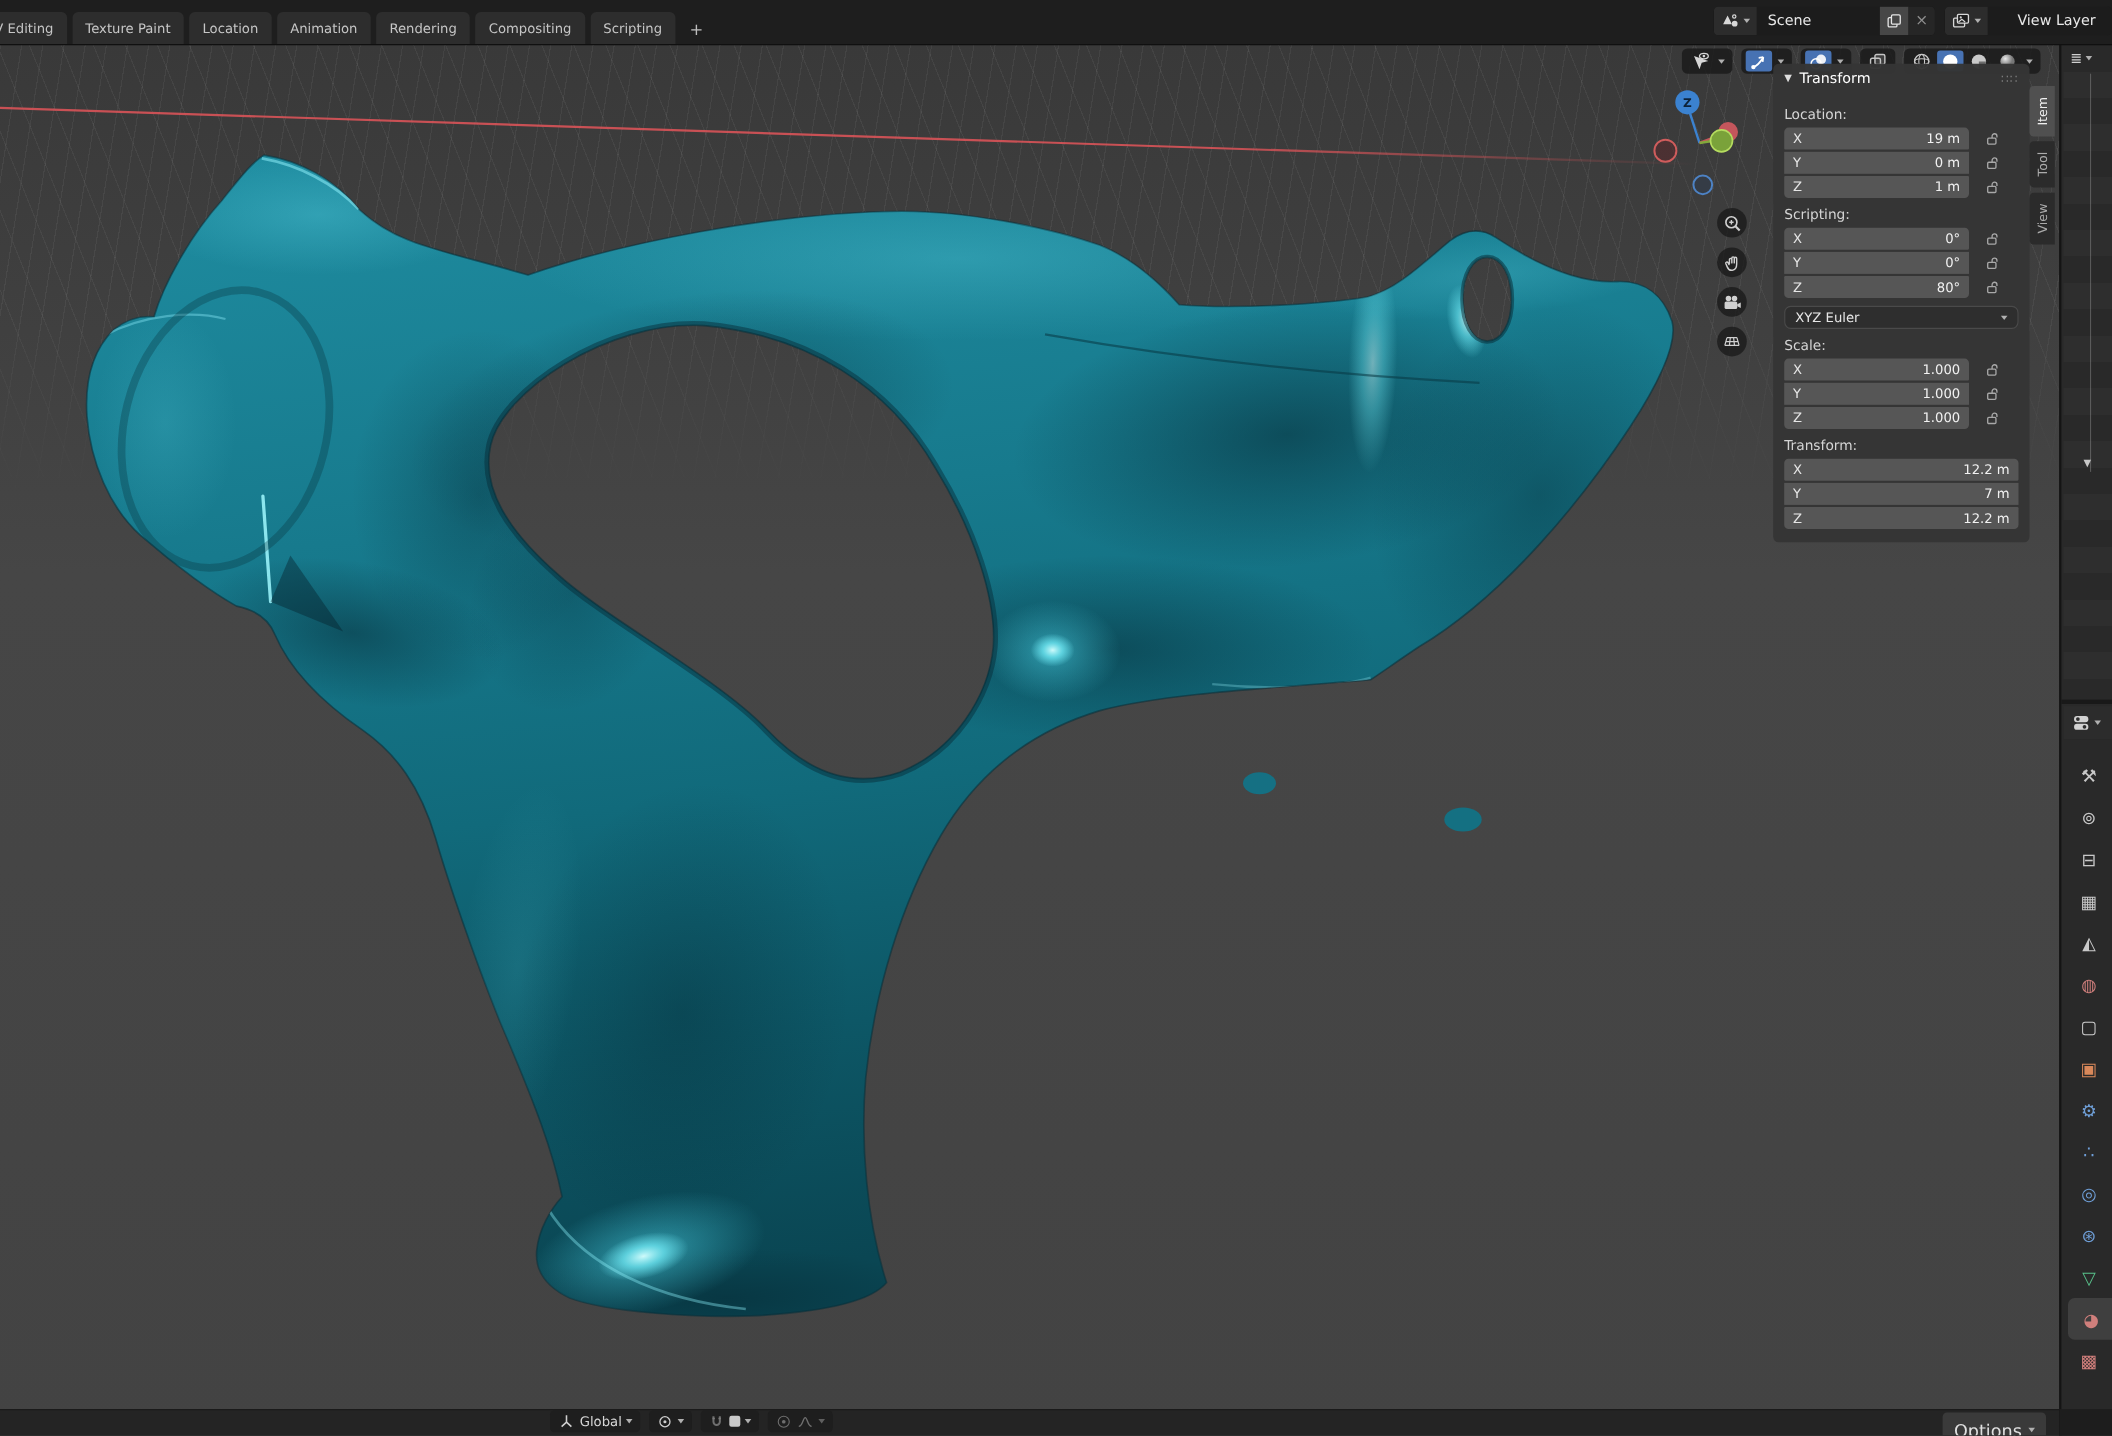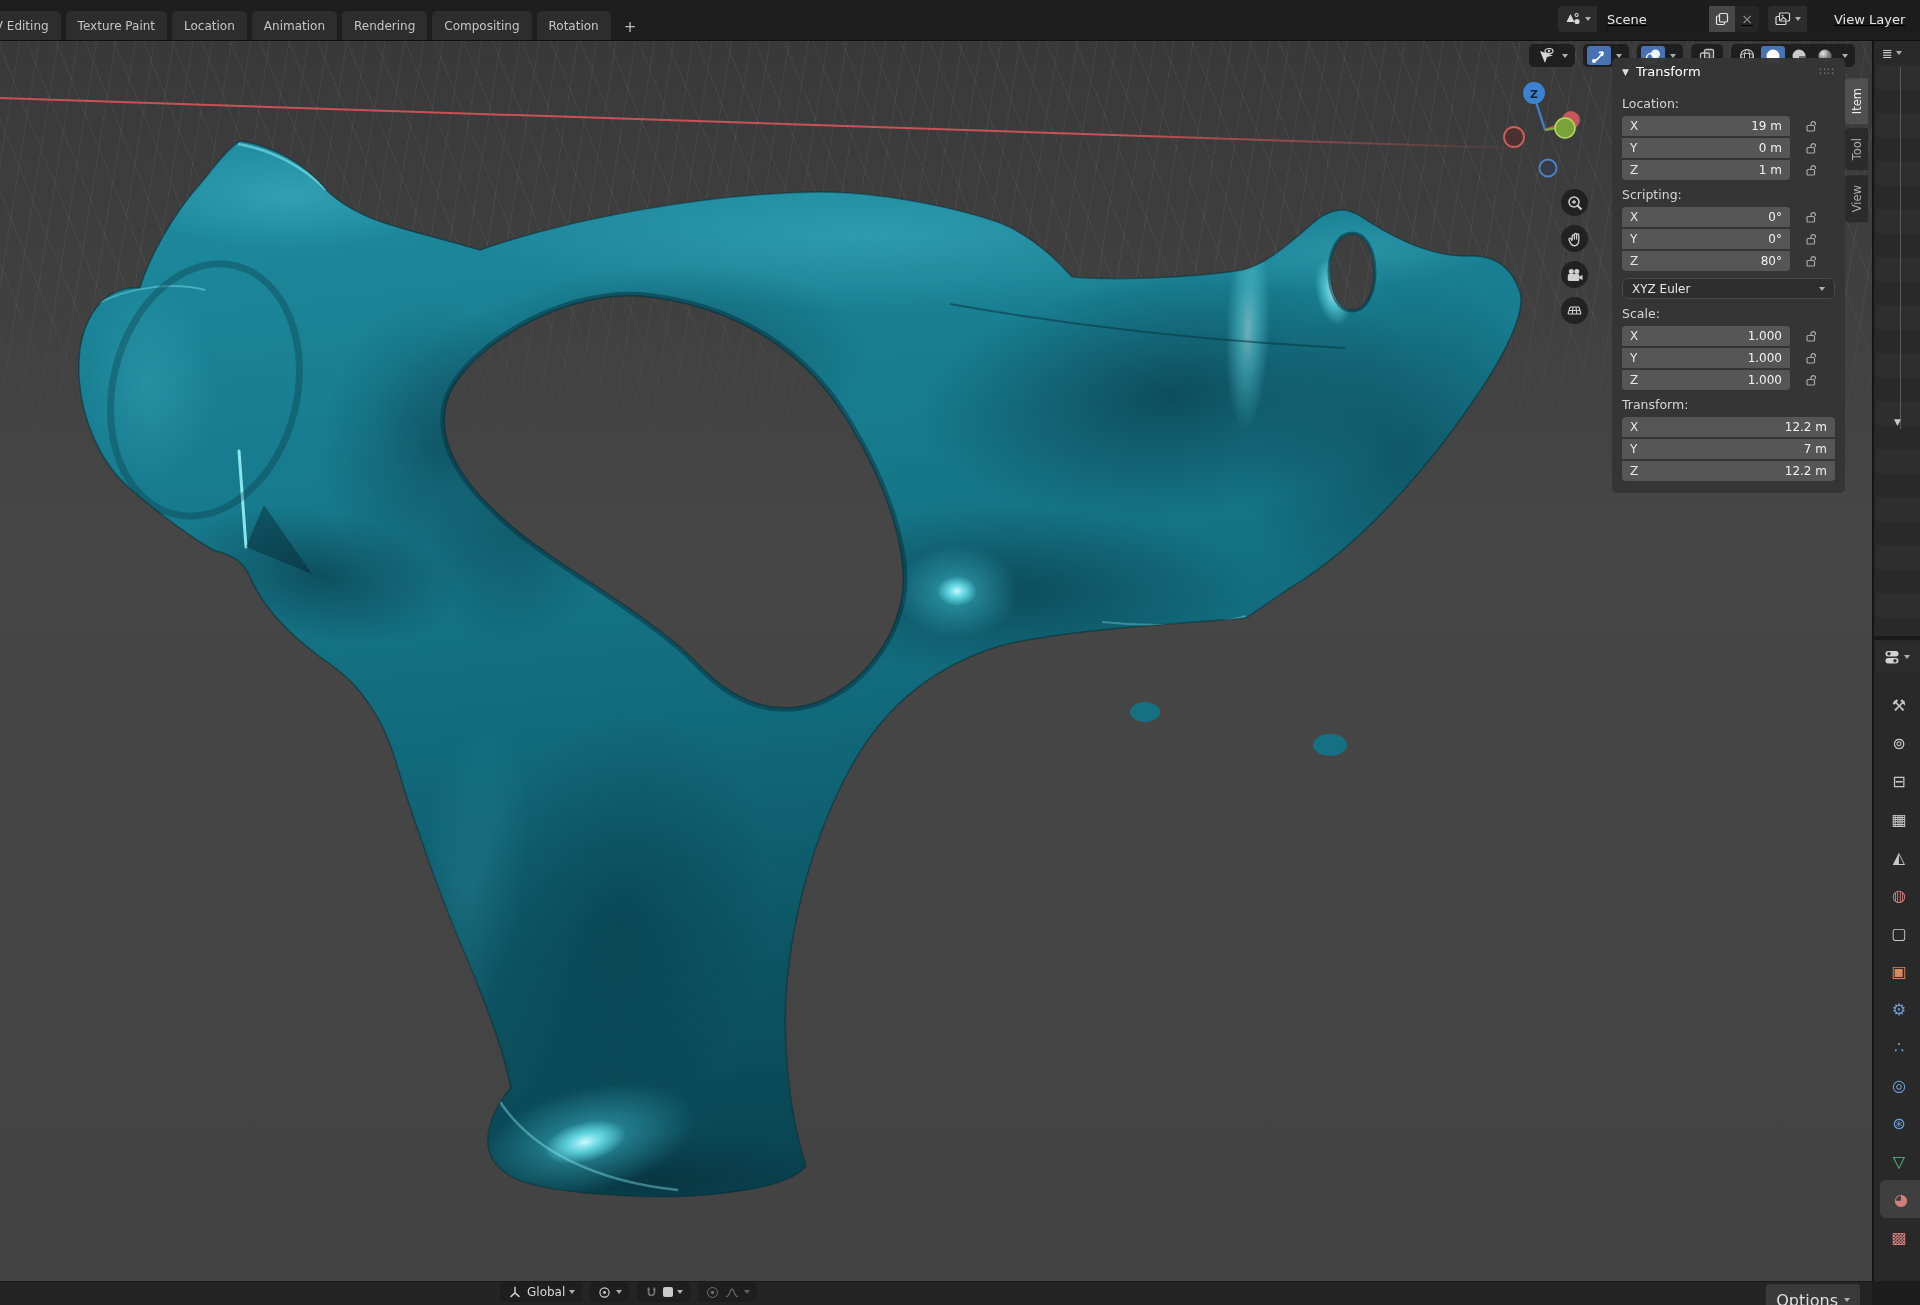--- a/index.html
+++ b/index.html
@@ -12,21 +12,21 @@
   #root{position:relative;width:1920px;height:1305px;background:#0f0f0f;}
 
   
   .topbar{position:absolute;left:0;top:0;width:1920px;height:41px;background:var(--bar);
     border-bottom:1px solid #101010;z-index:50;}
   .tabs{position:absolute;left:-26px;bottom:0;display:flex;gap:5px;align-items:flex-end;}
   .wtab{height:29px;background:var(--tab);border-radius:5px 5px 0 0;color:#c6c6c6;
     font-size:12px;display:flex;align-items:center;padding:0 12px;white-space:nowrap;}
   .wtab-add{color:#bdbdbd;font-size:15px;padding:0 8px 4px 8px;}
   .top-right{position:absolute;right:0;top:6px;display:flex;gap:9px;align-items:center;}
-  .idblock{display:flex;height:26px;border-radius:4px;overflow:hidden;background:#1c1c1c;text-decoration:underline;}
+  .idblock{display:flex;height:26px;border-radius:4px;overflow:hidden;background:#1c1c1c;}
   .idicon{background:#2c2c2c;display:flex;align-items:center;gap:3px;padding:0 6px;}
   .idname{display:flex;align-items:center;padding:0 10px;color:#e8e8e8;font-size:13px;min-width:112px;}
   .idbtn{background:#474747;display:flex;align-items:center;justify-content:center;width:26px;}
   .idx{background:#262626;display:flex;align-items:center;justify-content:center;width:24px;color:#8f8f8f;font-size:14px;}
   .vl{min-width:96px;margin-left:17px;}
   .chev{width:0;height:0;border-left:3.5px solid transparent;border-right:3.5px solid transparent;
     border-top:4.5px solid #b0b0b0;display:inline-block;}
 
   
   .workspace{position:absolute;left:0;top:41px;width:1920px;height:1264px;}
@@ -133,21 +133,21 @@
       <div class="wtab">
           <span>Animation</span>
         </div>
       <div class="wtab">
           <span>Rendering</span>
         </div>
       <div class="wtab">
           <span>Compositing</span>
         </div>
       <div class="wtab">
-          <span>Rotation</span>
+          <span>Scripting</span>
         </div>
       <div class="wtab-add">+</div>
     </div>
     <div class="top-right">
       <div class="idblock">
         <div class="idicon">
           <svg width="18" height="16" viewBox="0 0 18 16">
             <path d="M6.5 3 L10.5 11 H2.5 Z" fill="#d8d8d8"></path>
             <circle cx="13" cy="10.5" r="2.6" fill="#d8d8d8"></circle>
             <circle cx="12.6" cy="4" r="1.5" fill="none" stroke="#d8d8d8" stroke-width="1.1"></circle>

